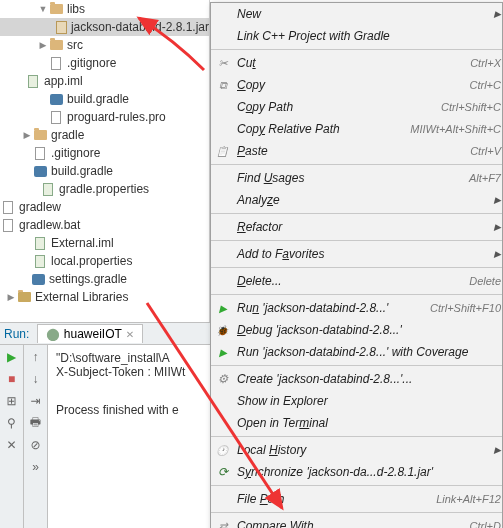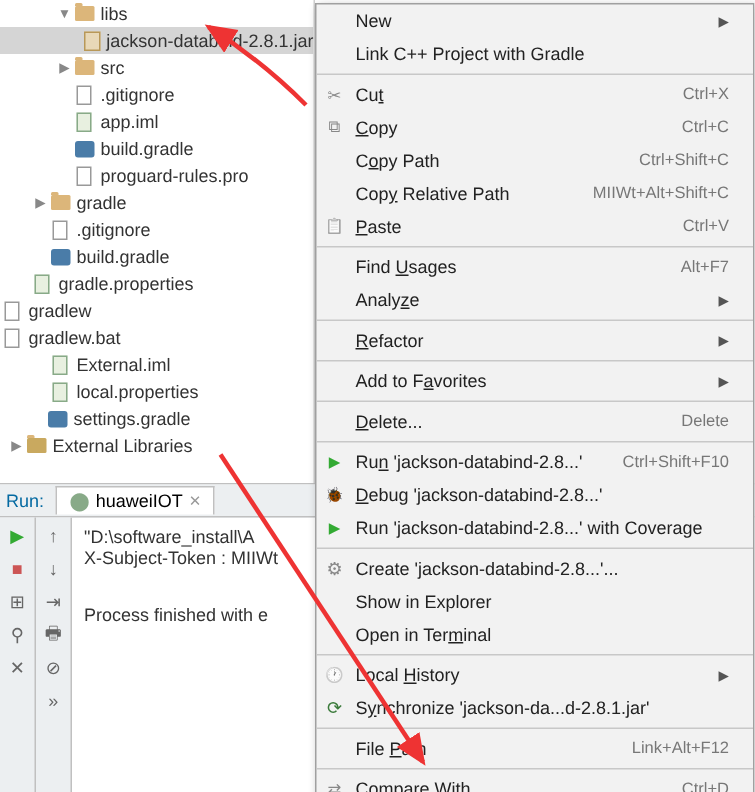--- a/index.html
+++ b/index.html
@@ -22,21 +22,21 @@
 .run-body { flex: 1; display: flex; }
 .run-tools { width: 24px; background: #eceff1; border-right: 1px solid #c0c0c0; display: flex; flex-direction: column; align-items: center; padding-top: 4px; gap: 6px; }
 .run-tools2 { width: 24px; background: #eceff1; border-right: 1px solid #c0c0c0; display: flex; flex-direction: column; align-items: center; padding-top: 4px; gap: 6px; }
 .run-out { flex: 1; padding: 6px 8px; font-family: "Consolas", monospace; font-size: 12px; color: #333; }
 .run-out .path { color: #333; }
 .run-out .done { color: #333; margin-top: 24px; display: block; }
 .tool-ico { width: 16px; height: 16px; color: #666; display: flex; align-items: center; justify-content: center; cursor: pointer; }
 .play { color: #3a3; }
 
 .ctx { position: absolute; left: 210px; top: 2px; width: 293px; background: #f2f2f2; border: 1px solid #a0a0a0; box-shadow: 2px 2px 6px rgba(0,0,0,0.3); }
-.ctx-item { display: flex; align-items: center; height: 22px; padding-left: 26px; padding-right: 16px; position: relative; color: #222; }
+.ctx-item { display: flex; align-items: center; height: 22px; padding-left: 26px; padding-right: 1px; position: relative; color: #222; font-style: italic; }
 .ctx-item .sc { margin-left: auto; color: #777; font-size: 11px; }
 .ctx-item .sub { margin-left: auto; color: #555; font-size: 9px; }
 .ctx-sep { height: 1px; background: #c8c8c8; margin: 2px 0; }
 .ctx-ico { position: absolute; left: 4px; width: 16px; height: 16px; display: flex; align-items: center; justify-content: center; }
 .cut-ico::before { content: "✂"; color: #888; font-size: 11px; }
 .copy-ico::before { content: "⧉"; color: #888; font-size: 11px; }
 .paste-ico::before { content: "📋"; font-size: 10px; filter: grayscale(1) opacity(0.7); }
 .run-ico-g::before { content: "▶"; color: #3a3; font-size: 10px; }
 .bug-ico::before { content: "🐞"; font-size: 10px; filter: hue-rotate(50deg); }
 .cov-ico::before { content: "▶"; color: #3a3; font-size: 10px; }
@@ -76,21 +76,21 @@
           <span class="folder-ico"></span>
         </span>
         <span>src</span>
       </div>
     <div class="tree-row" style="padding-left:48px">
         <span class="icon">
           <span class="txt-ico"></span>
         </span>
         <span>.gitignore</span>
       </div>
-    <div class="tree-row" style="padding-left:48px">
+    <div class="tree-row" style="padding-left:25px">
         <span class="icon">
           <span class="txt-ico" style="background:#e8f0e0;border-color:#8a8"></span>
         </span>
         <span>app.iml</span>
       </div>
     <div class="tree-row" style="padding-left:48px">
         <span class="icon">
           <span class="gradle-ico"></span>
         </span>
         <span>build.gradle</span>
@@ -113,21 +113,21 @@
           <span class="txt-ico"></span>
         </span>
         <span>.gitignore</span>
       </div>
     <div class="tree-row" style="padding-left:32px">
         <span class="icon">
           <span class="gradle-ico"></span>
         </span>
         <span>build.gradle</span>
       </div>
-    <div class="tree-row" style="padding-left:20px">
+    <div class="tree-row" style="padding-left:40px">
         <span class="icon">
           <span class="txt-ico" style="background:#e8f0e0;border-color:#8a8"></span>
         </span>
         <span>gradle.properties</span>
       </div>
     <div class="tree-row" style="">
         <span class="icon">
           <span class="txt-ico"></span>
         </span>
         <span>gradlew</span>

